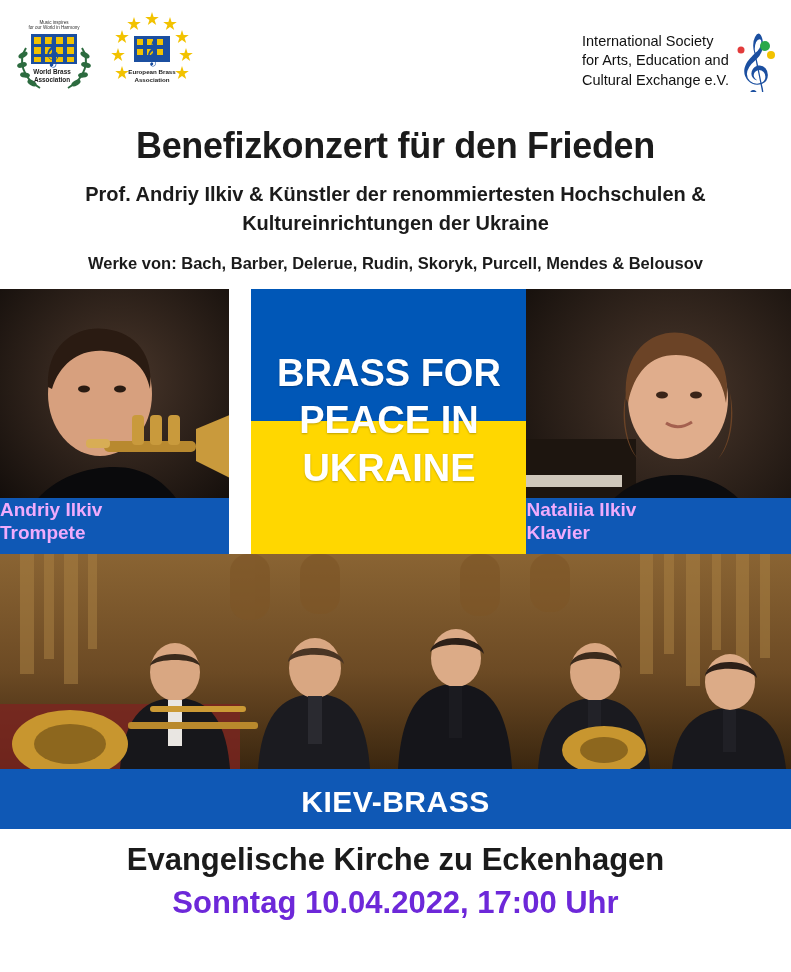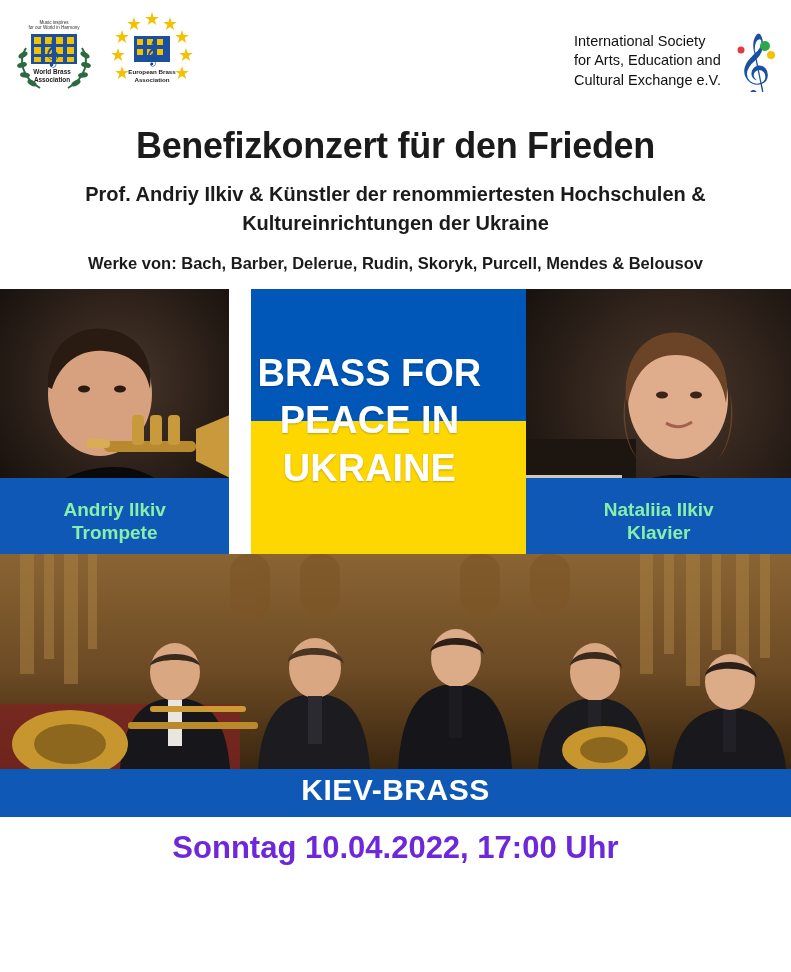--- a/index.html
+++ b/index.html
@@ -45,21 +45,21 @@
     position: relative;
   }
   .logo svg { display: block; }
 
   .society {
     position: absolute;
     right: 14px;
     top: 30px;
     display: flex;
     align-items: center;
-    gap: 10px;
+    gap: 2px;
   }
   .society-text {
     font-size: 14.5px;
     line-height: 1.35;
     color: #111111;
     text-align: left;
     white-space: pre-line;
   }
   .clef {
     width: 46px;
@@ -107,20 +107,21 @@
   .panel {
     position: relative;
     overflow: hidden;
   }
   .panel.left { width: 262px; background: #14100e; }
   .panel.center {
     width: 314px;
     background: linear-gradient(to bottom, #0057b7 0 50%, #ffd700 50% 100%);
     display: flex;
     align-items: center;
+    justify-content: center;
     margin-left: 22px;
   }
   .panel.right { width: 302px; background: #171210; }
 
   .flag-text {
     font-size: 38px;
     font-weight: bold;
     color: #ffffff;
     text-align: center;
     line-height: 1.25;
@@ -128,26 +129,26 @@
     padding: 0 6px;
     white-space: pre-line;
   }
 
   .caption {
     position: absolute;
     left: 0;
     right: 0;
     bottom: 0;
     background: #0f58b5;
-    color: #86efac;
-    text-align: center;
+    color: #f0abfc;
+    text-align: left;
     font-weight: bold;
     font-size: 19px;
     line-height: 1.2;
-    padding: 21px 0 9px 0;
+    padding: 1px 0 9px 0;
     white-space: pre-line;
   }
 
   
   .portrait { position: absolute; inset: 0; }
 
   
   .ensemble {
     position: relative;
     height: 215px;
@@ -157,21 +158,21 @@
   }
   .ensemble svg { display: block; width: 100%; height: 100%; }
 
   .ensemble-bar {
     background: #0f58b5;
     color: #ffffff;
     text-align: center;
     font-size: 30px;
     font-weight: bold;
     letter-spacing: 0.5px;
-    padding: 4px 0 10px 0;
+    padding: 16px 0 10px 0;
     flex: none;
   }
 
   
   .footer {
     text-align: center;
     padding: 14px 10px 0 10px;
     flex: none;
   }
   .venue {
@@ -428,16 +429,17 @@
         <rect x="150" y="152" width="96" height="6" rx="3" fill="#cb9a35"></rect>
         <ellipse cx="604" cy="196" rx="42" ry="24" fill="#c8962f"></ellipse>
         <ellipse cx="604" cy="196" rx="24" ry="13" fill="#8d671e"></ellipse>
       </g>
     </svg>
   </div>
 
   <div class="ensemble-bar">KIEV-BRASS</div>
 
   <div class="footer">
+    <div class="venue">Evangelische Kirche zu Eckenhagen</div>
     <div class="datetime">Sonntag 10.04.2022, 17:00 Uhr</div>
   </div>
 
 </div>
 
 </body></html>

